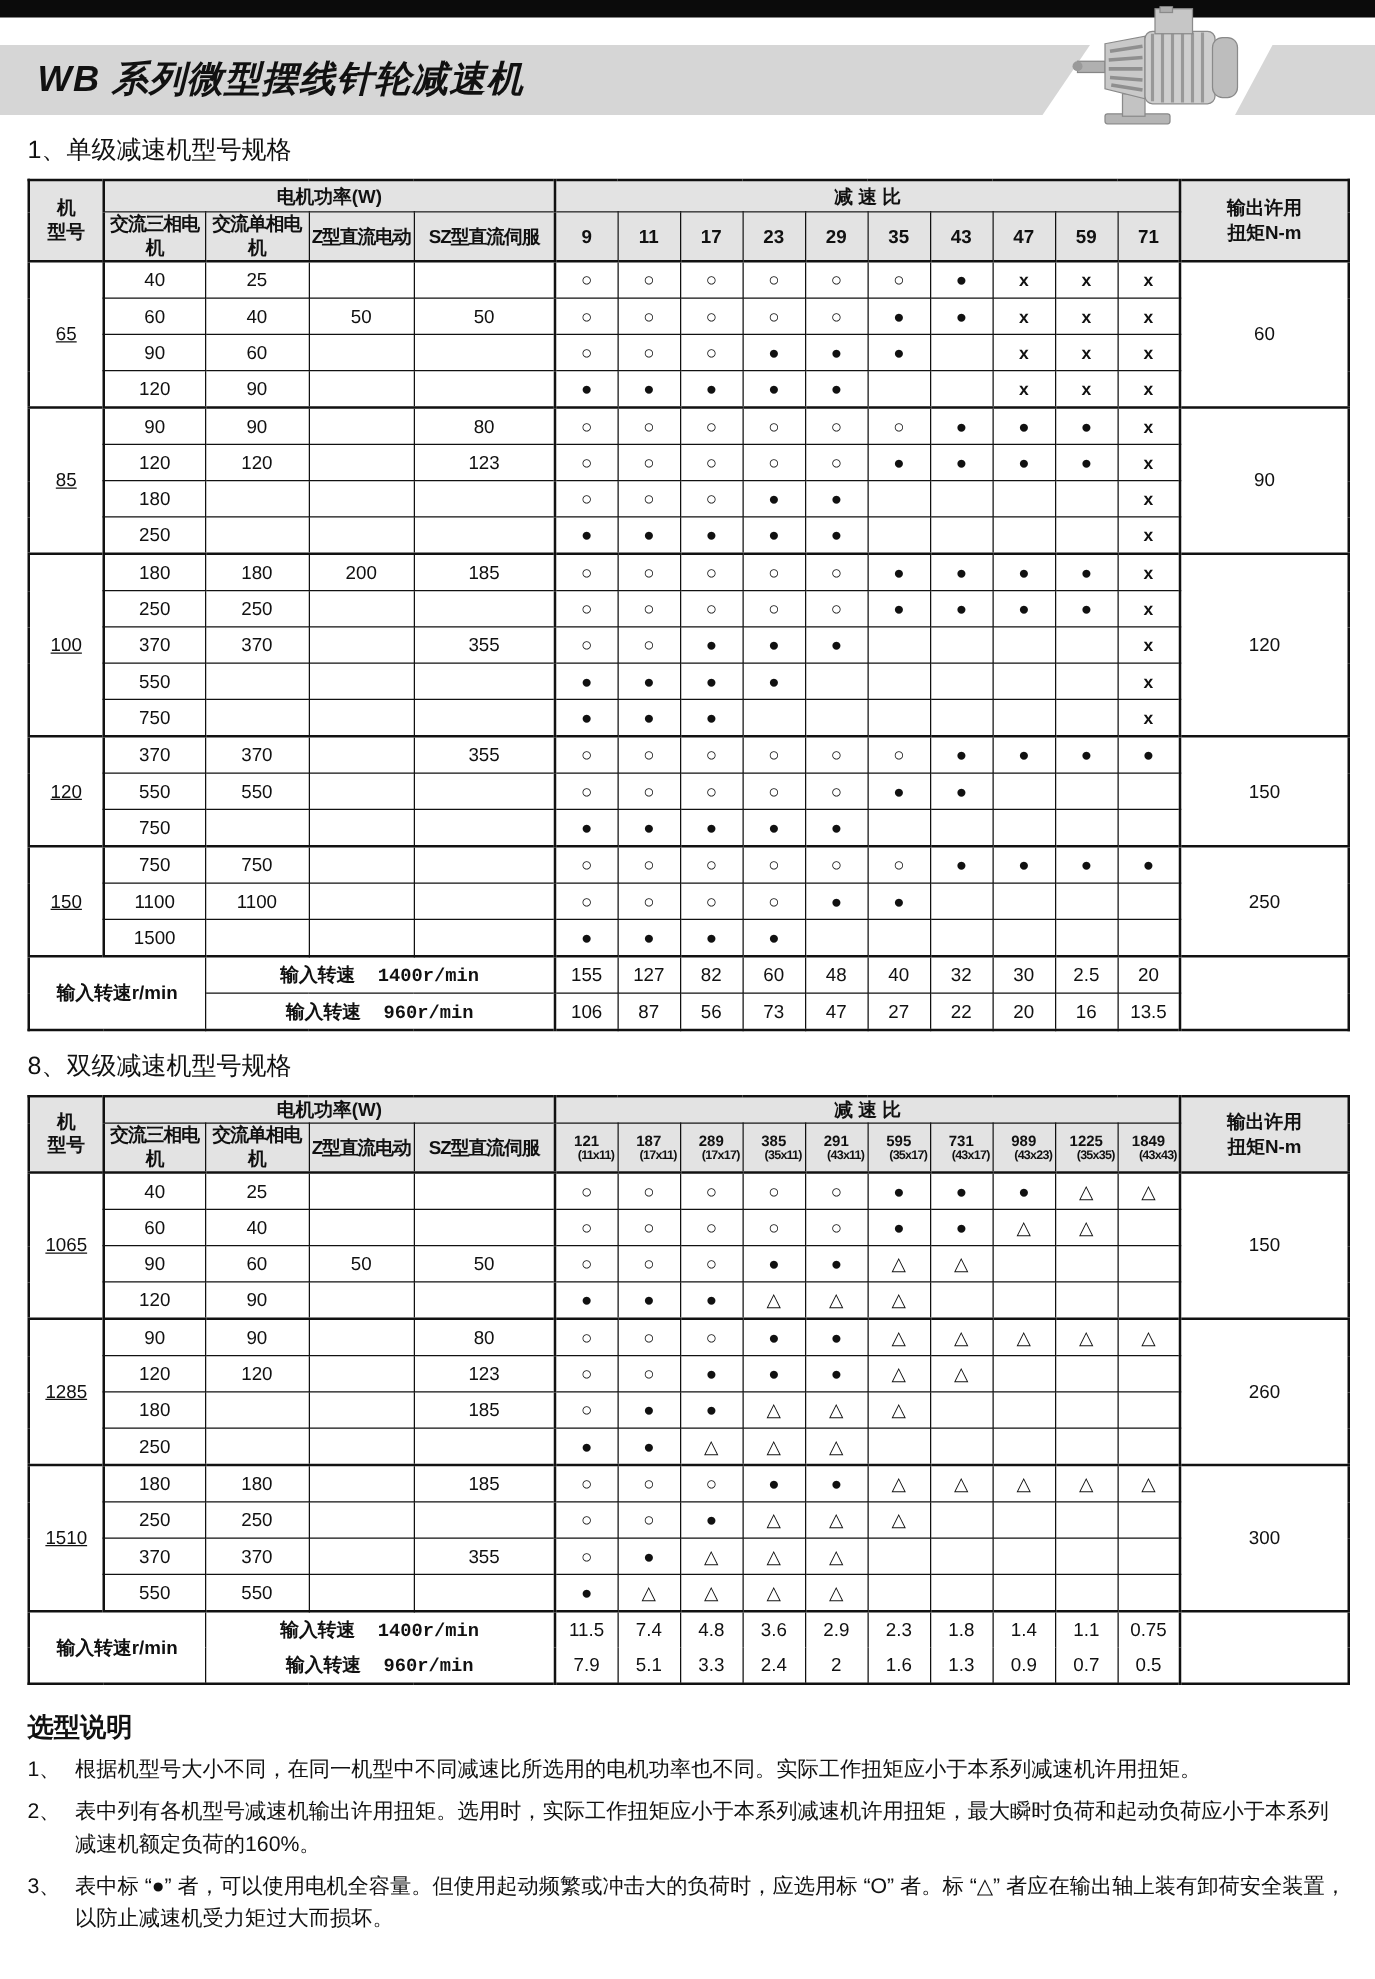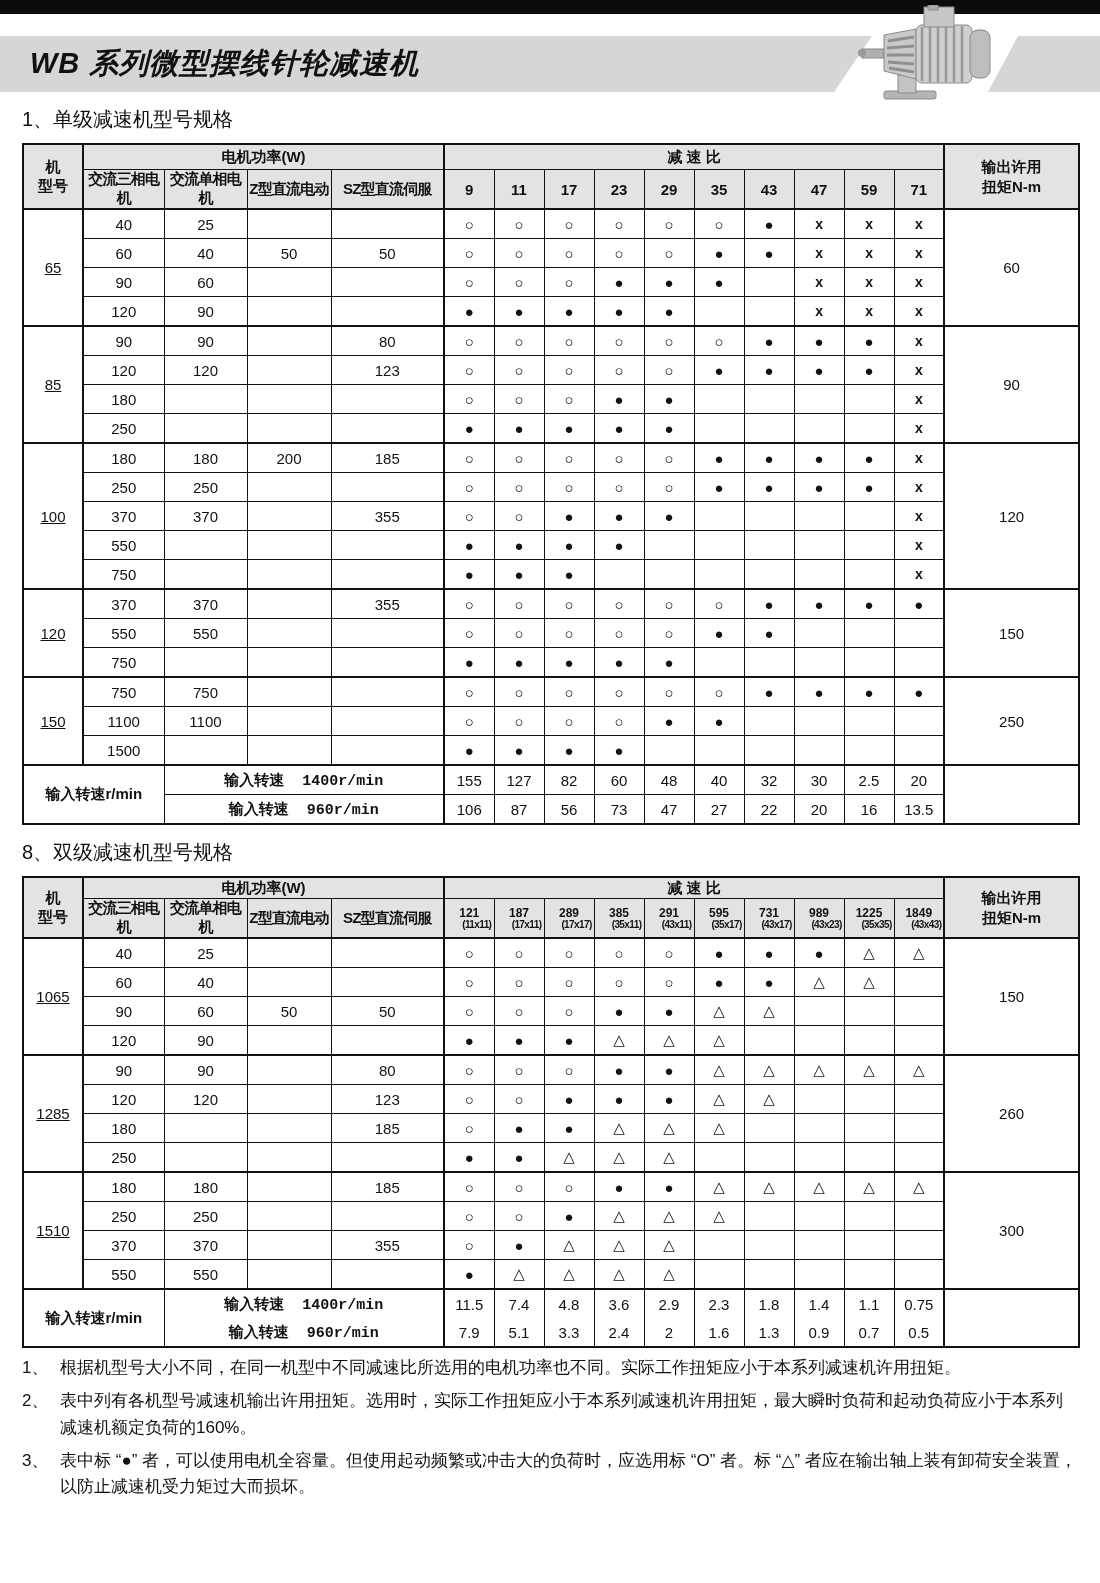--- a/index.html
+++ b/index.html
@@ -784,20 +784,21 @@
             <td class="c-sv nt">2</td>
             <td class="c-sv nt">1.6</td>
             <td class="c-sv nt">1.3</td>
             <td class="c-sv nt">0.9</td>
             <td class="c-sv nt">0.7</td>
             <td class="c-sv nt">0.5</td>
           </tr>
         </tbody>
       </table>
 
+    <div class="notes-heading">选型说明</div>
 
     <div class="note">
       <span class="num">1、</span>
       <span class="txt">根据机型号大小不同，在同一机型中不同减速比所选用的电机功率也不同。实际工作扭矩应小于本系列减速机许用扭矩。</span>
     </div>
     <div class="note">
       <span class="num">2、</span>
       <span class="txt">表中列有各机型号减速机输出许用扭矩。选用时，实际工作扭矩应小于本系列减速机许用扭矩，最大瞬时负荷和起动负荷应小于本系列减速机额定负荷的160%。</span>
     </div>
     <div class="note">

